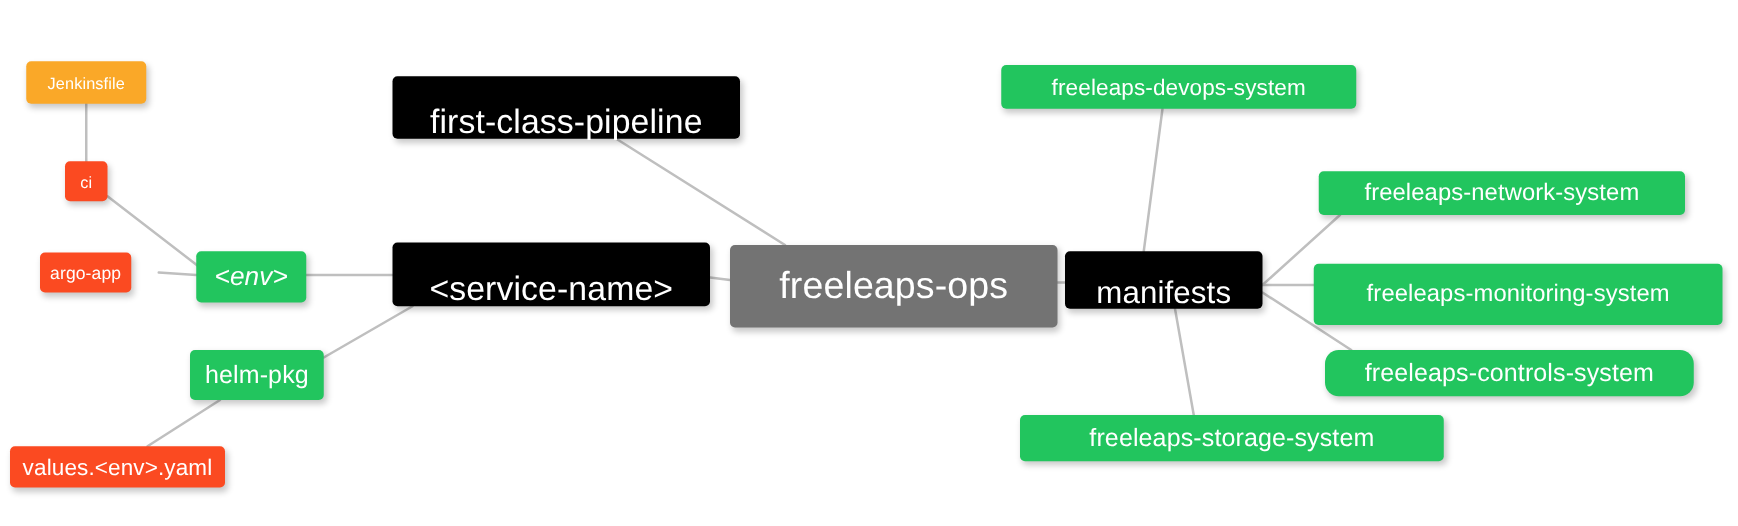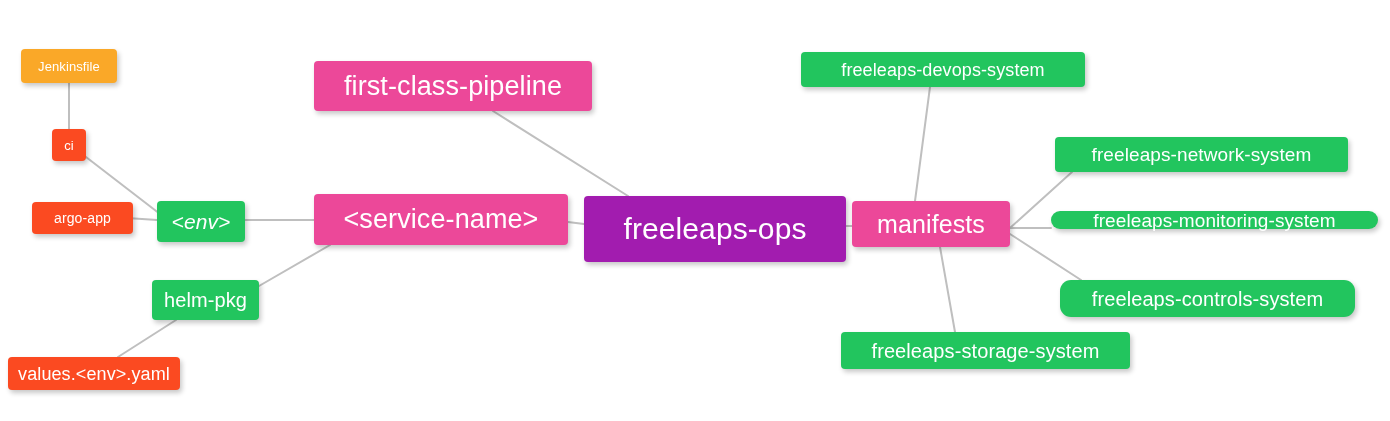--- a/index.html
+++ b/index.html
@@ -31,22 +31,22 @@
     display: flex;
     align-items: center;
     justify-content: center;
     color: #ffffff;
     border-radius: 4px;
     white-space: nowrap;
     box-shadow: 2px 3px 5px rgba(0,0,0,0.22);
     line-height: 1;
     letter-spacing: 0.1px;
   }
-  .n-root     { background: #a21caf; }
-  .n-blue     { background: #ec4899; }
+  .n-root     { background: #737373; }
+  .n-blue     { background: #000000; align-items: flex-end; }
   .n-green    { background: #22C55E; }
   .n-orange   { background: #FAA828; }
   .n-red      { background: #FB4A21; }
 </style>
 </head>
 <body>
 
 <div id="mindmap">
   <svg id="edges" xmlns="http://www.w3.org/2000/svg">
       <line x1="69" y1="59" x2="69" y2="105" stroke="#BFBFBF" stroke-width="2" stroke-linecap="round"></line>
@@ -64,21 +64,21 @@
       <line x1="1010" y1="210" x2="1081" y2="256" stroke="#BFBFBF" stroke-width="2" stroke-linecap="round"></line>
       <line x1="940" y1="223" x2="955" y2="308" stroke="#BFBFBF" stroke-width="2" stroke-linecap="round"></line>
     </svg>
   <div id="node-layer">
       <div class="node n-orange" style="left: 21px; top: 25px; width: 96px; height: 34px; font-size: 13px;">
         <span>Jenkinsfile</span>
       </div>
       <div class="node n-red" style="left: 52px; top: 105px; width: 34px; height: 32px; font-size: 13px;">
         <span>ci</span>
       </div>
-      <div class="node n-red" style="left: 32px; top: 178px; width: 101px; height: 32px; font-size: 14px;">
+      <div class="node n-red" style="left: 32px; top: 178px; width: 73px; height: 32px; font-size: 14px;">
         <span>argo-app</span>
       </div>
       <div class="node n-green" style="left: 157px; top: 177px; width: 88px; height: 41px; font-size: 21px; font-style: italic;">
         <span>&lt;env&gt;</span>
       </div>
       <div class="node n-green" style="left: 152px; top: 256px; width: 107px; height: 40px; font-size: 20px;">
         <span>helm-pkg</span>
       </div>
       <div class="node n-red" style="left: 8px; top: 333px; width: 172px; height: 33px; font-size: 18px;">
         <span>values.&lt;env&gt;.yaml</span>
@@ -94,23 +94,23 @@
       </div>
       <div class="node n-blue" style="left: 852px; top: 177px; width: 158px; height: 46px; font-size: 25px;">
         <span>manifests</span>
       </div>
       <div class="node n-green" style="left: 801px; top: 28px; width: 284px; height: 35px; font-size: 18px;">
         <span>freeleaps-devops-system</span>
       </div>
       <div class="node n-green" style="left: 1055px; top: 113px; width: 293px; height: 35px; font-size: 19px;">
         <span>freeleaps-network-system</span>
       </div>
-      <div class="node n-green" style="left: 1051px; top: 187px; width: 327px; height: 18px; font-size: 19px; border-radius: 13px;">
+      <div class="node n-green" style="left: 1051px; top: 187px; width: 327px; height: 49px; font-size: 19px;">
         <span>freeleaps-monitoring-system</span>
       </div>
       <div class="node n-green" style="left: 1060px; top: 256px; width: 295px; height: 37px; font-size: 20px; border-radius: 11px;">
         <span>freeleaps-controls-system</span>
       </div>
-      <div class="node n-green" style="left: 841px; top: 308px; width: 289px; height: 37px; font-size: 20px;">
+      <div class="node n-green" style="left: 816px; top: 308px; width: 339px; height: 37px; font-size: 20px;">
         <span>freeleaps-storage-system</span>
       </div>
     </div>
 </div>
 
 </body></html>

